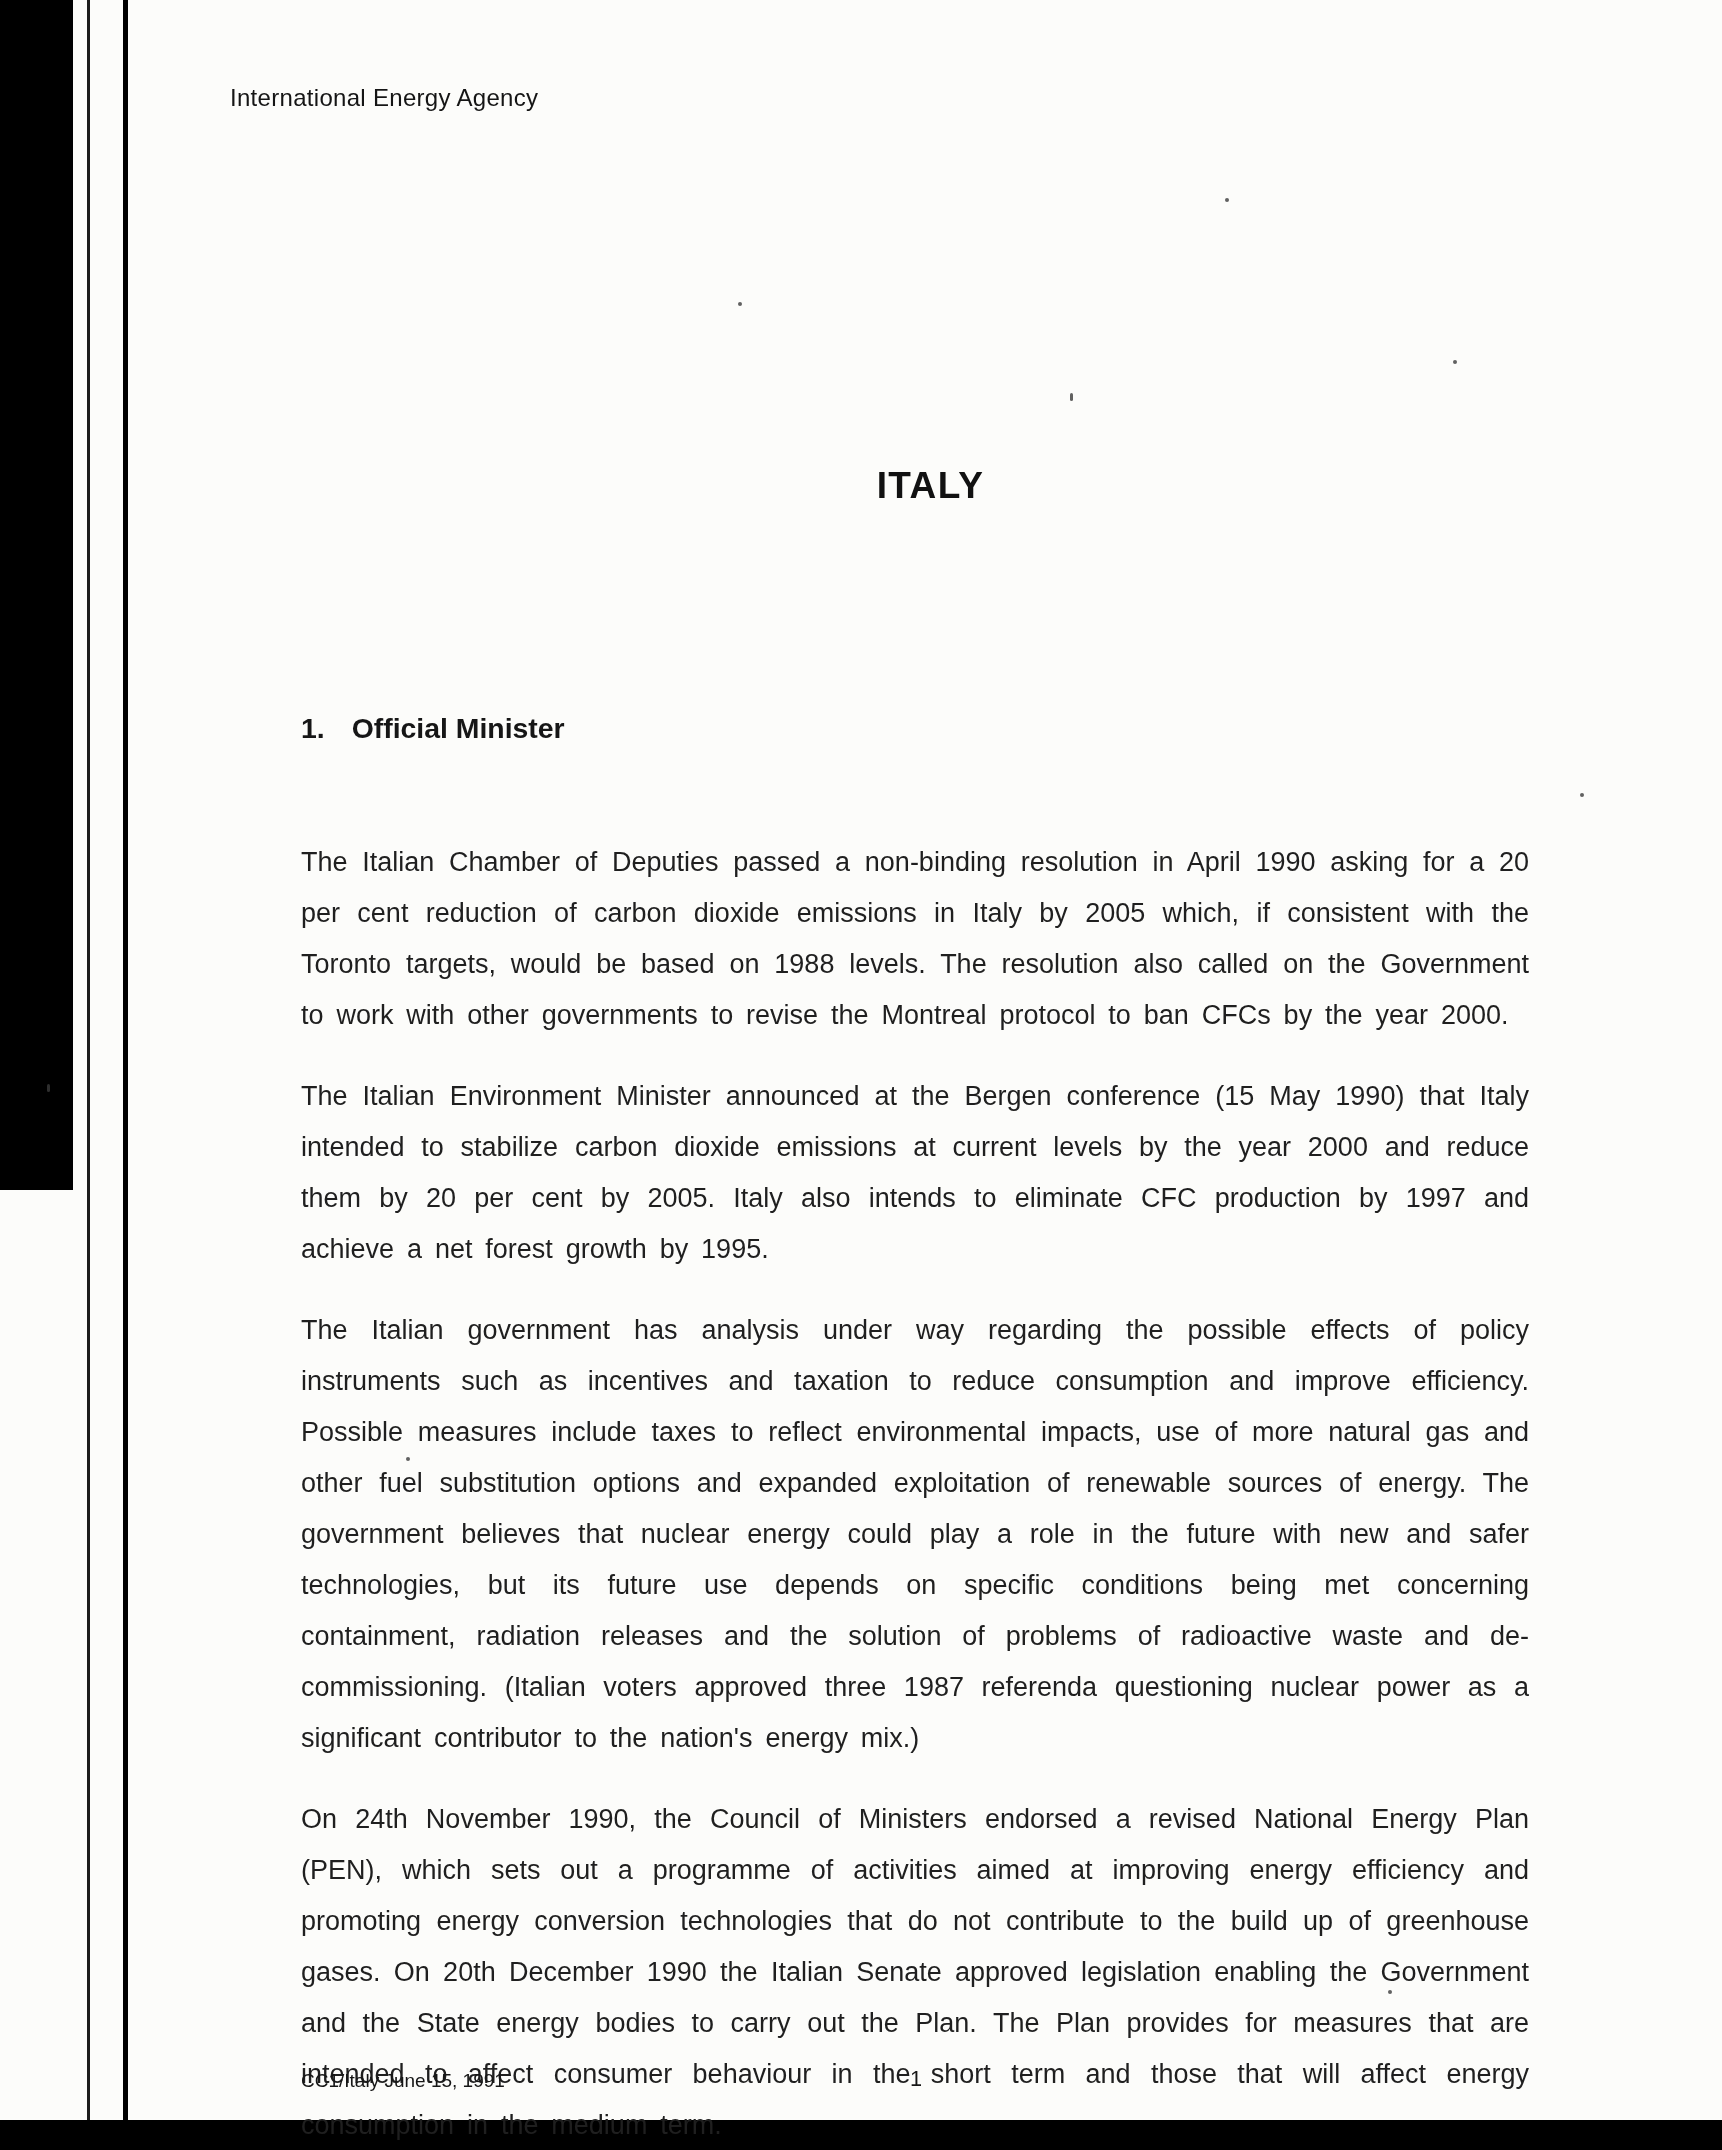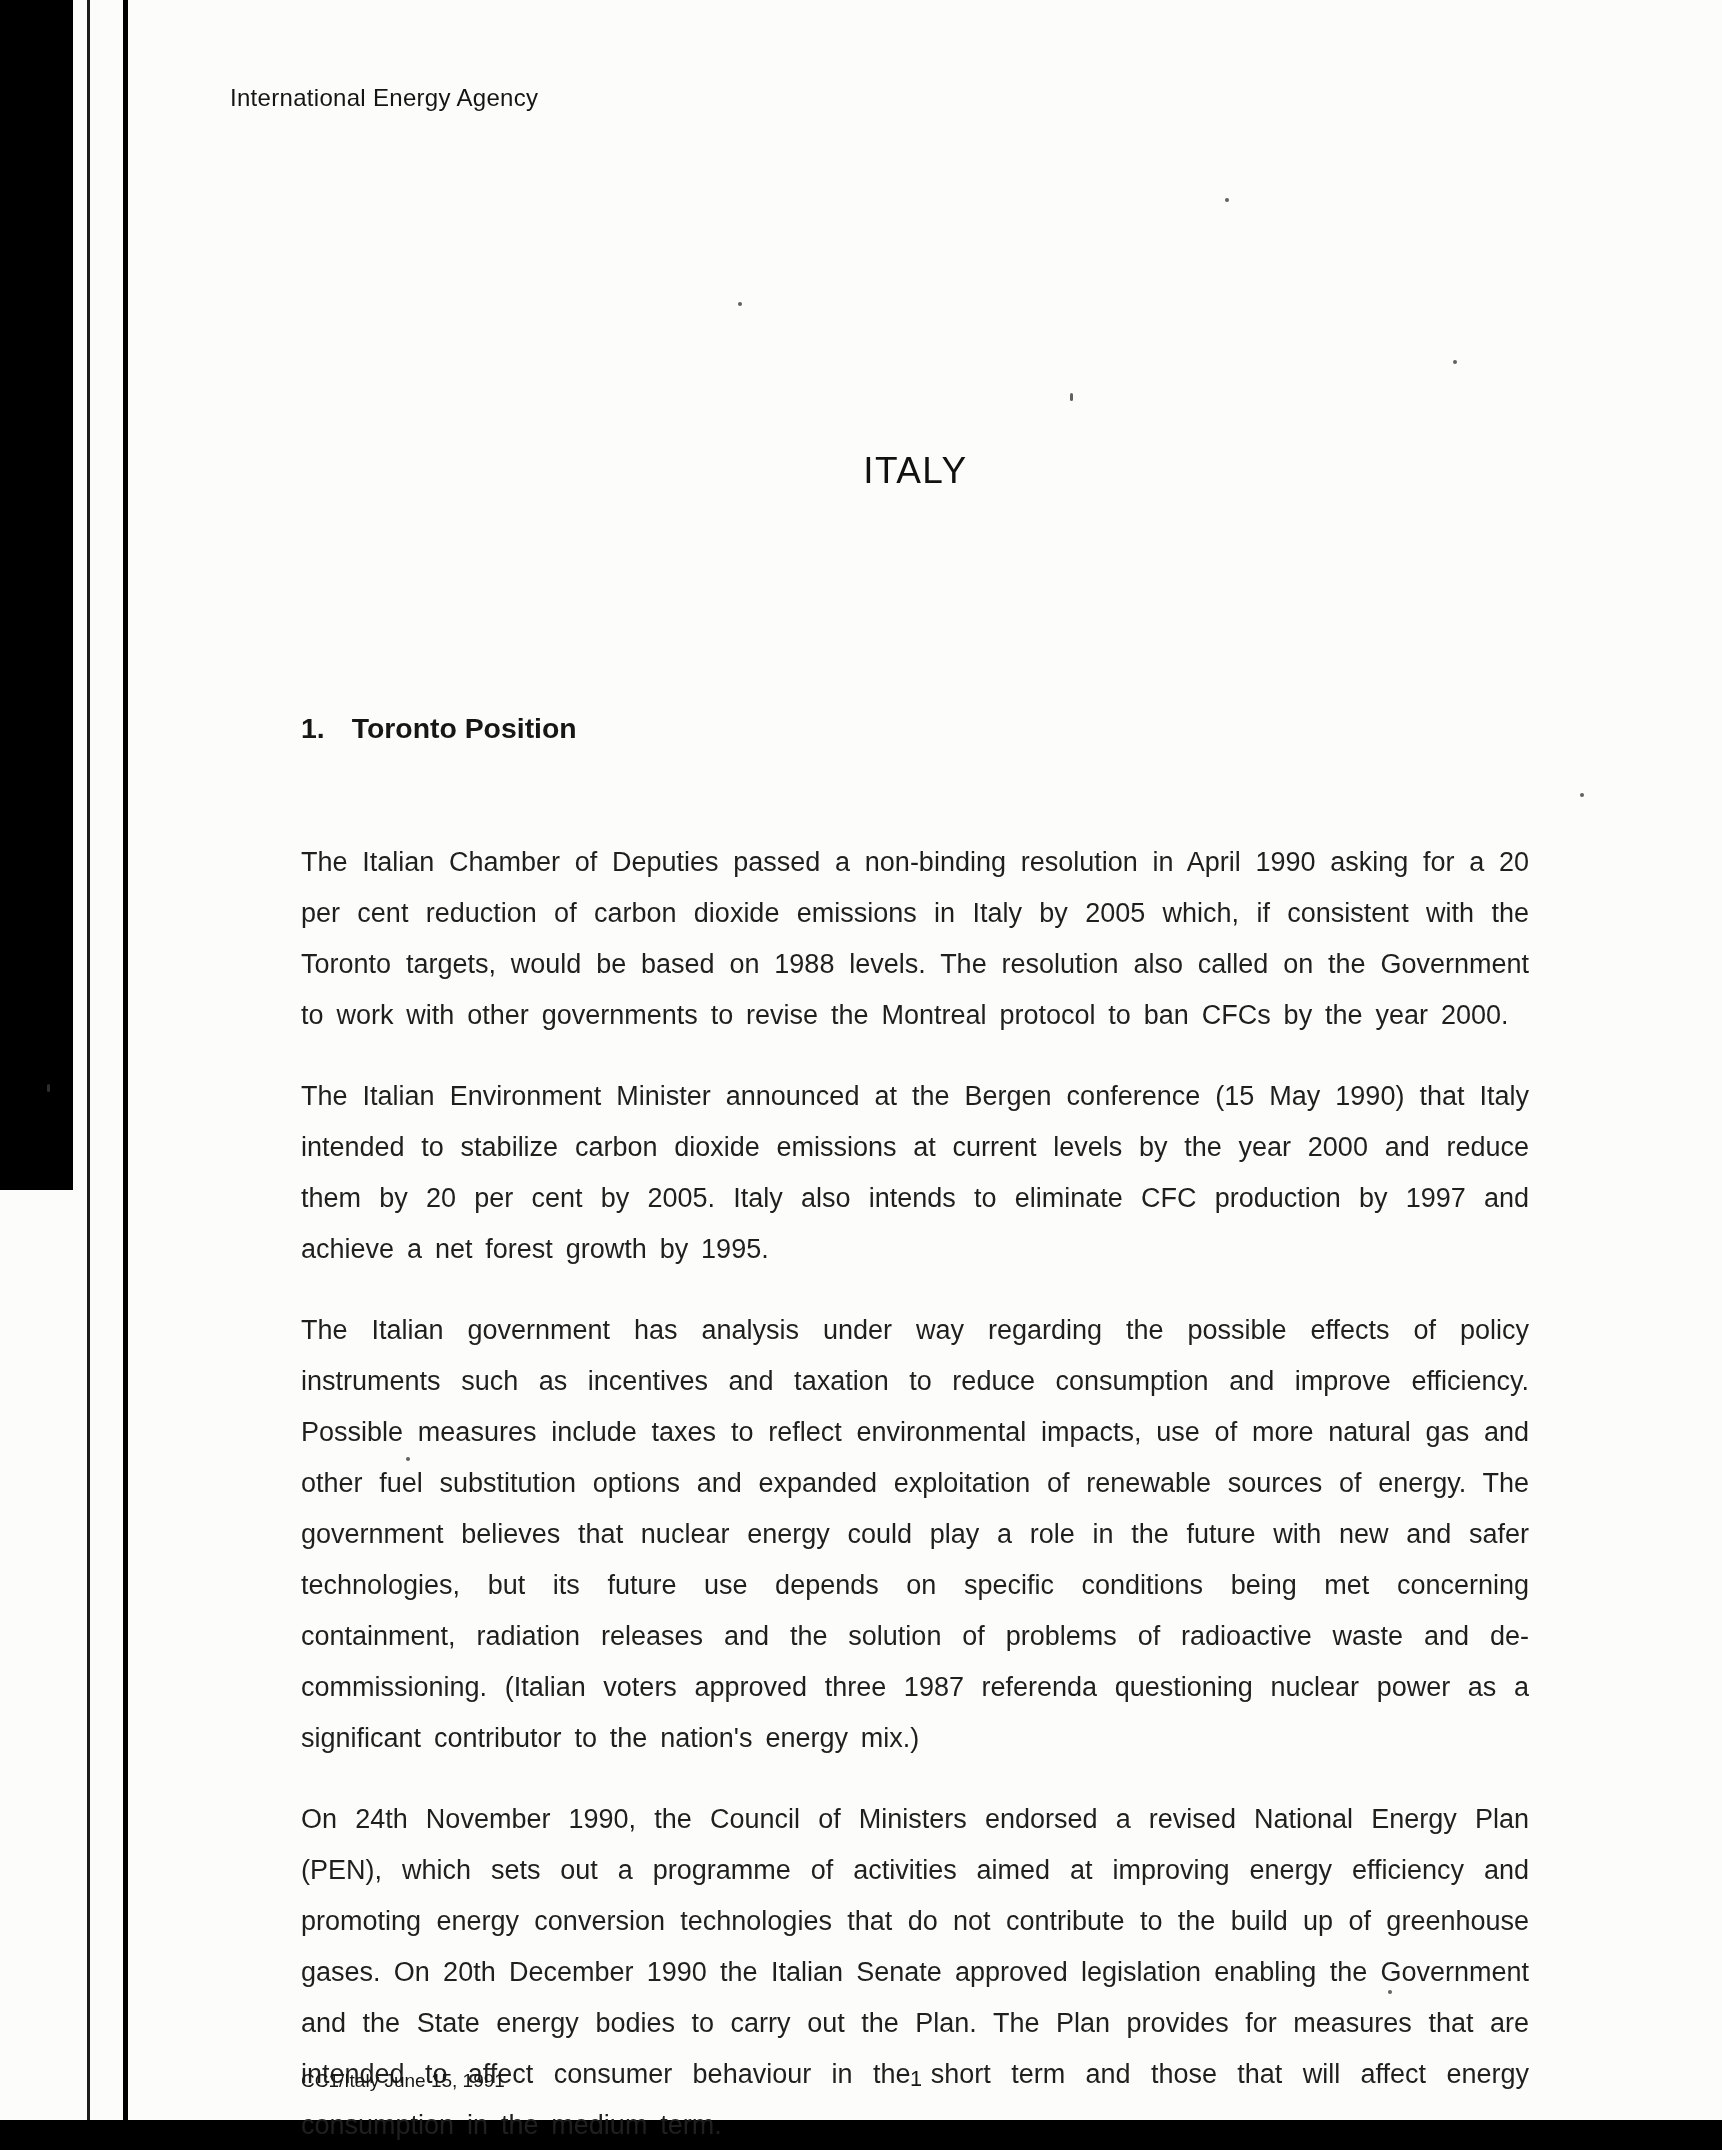--- a/index.html
+++ b/index.html
@@ -21,22 +21,22 @@
   .scan-bar-bottom { position: absolute; left: 0; bottom: 0; width: 1723px; height: 31px; background: #000; }
   .speck { position: absolute; width: 4.1px; height: 4.1px; background: #3a3a3a; border-radius: 50%; opacity: .8; }
 
   .header {
     position: absolute; left: 230px; top: 84px;
     font-size: 24px; letter-spacing: 0.3px; color: #151515;
   }
 
   .title {
     position: absolute; left: 301px; top: 449px; width: 1227px;
-    margin: 1px; text-align: center;
-    font-size: 37px; font-weight: normal; letter-spacing: 1.4px; color: #111;
+    margin: 16px; text-align: center;
+    font-size: 37px; font-weight: bold; letter-spacing: 1.4px; color: #111;
   }
 
   .section-heading {
     position: absolute; left: 301px; top: 712px; margin: 0;
     font-size: 28.4px; font-weight: bold; color: #161616;
   }
   .section-heading .num { margin-right: 27px; }
 
   .body {
     position: absolute; left: 301px; top: 837px; width: 1228px;
@@ -66,21 +66,21 @@
   <div class="speck" style="left:1580px; top:793px;"></div>
   <div class="speck" style="left:47px;  top:1084px; width:3.4px; height:8.1px; border-radius:2px;"></div>
   <div class="speck" style="left:406px; top:1457px;"></div>
   <div class="speck" style="left:1388px; top:1990px;"></div>
 
   <div class="header">International Energy Agency</div>
 
   <h1 class="title">ITALY</h1>
 
   <h2 class="section-heading">
-    <span class="num">1.</span><span class="txt">Toronto Position</span>
+    <span class="num">1.</span><span class="txt">Official Minister</span>
   </h2>
 
   <div class="body">
     <p class="para">The Italian Chamber of Deputies passed a non-binding resolution in April 1990 asking for a 20 per cent reduction of carbon dioxide emissions in Italy by 2005 which, if consistent with the Toronto targets, would be based on 1988 levels.  The resolution also called on the Government to work with other governments to revise the Montreal protocol to ban CFCs by the year 2000.</p>
     <p class="para">The Italian Environment Minister announced at the Bergen conference (15 May 1990) that Italy intended to stabilize carbon dioxide emissions at current levels by the year 2000 and reduce them by 20 per cent by 2005.  Italy also intends to eliminate CFC production by 1997 and achieve a net forest growth by 1995.</p>
     <p class="para">The Italian government has analysis under way regarding the possible effects of policy instruments such as incentives and taxation to reduce consumption and improve efficiency.  Possible measures include taxes to reflect environmental impacts, use of more natural gas and other fuel substitution options and expanded exploitation of renewable sources of energy.  The government believes that nuclear energy could play a role in the future with new and safer technologies, but its future use depends on specific conditions being met concerning containment, radiation releases and the solution of problems of radioactive waste and de-commissioning.  (Italian voters approved three 1987 referenda questioning nuclear power as a significant contributor to the nation's energy mix.)</p>
     <p class="para">On 24th November 1990, the Council of Ministers endorsed a revised National Energy Plan (PEN), which sets out a programme of activities aimed at improving energy efficiency and promoting energy conversion technologies that do not contribute to the build up of greenhouse gases.  On 20th December 1990 the Italian Senate approved legislation enabling the Government and the State energy bodies to carry out the Plan.  The Plan provides for measures that are intended to affect consumer behaviour in the short term and those that will affect energy consumption in the medium term.</p>
   </div>
 
   <div class="footer">

